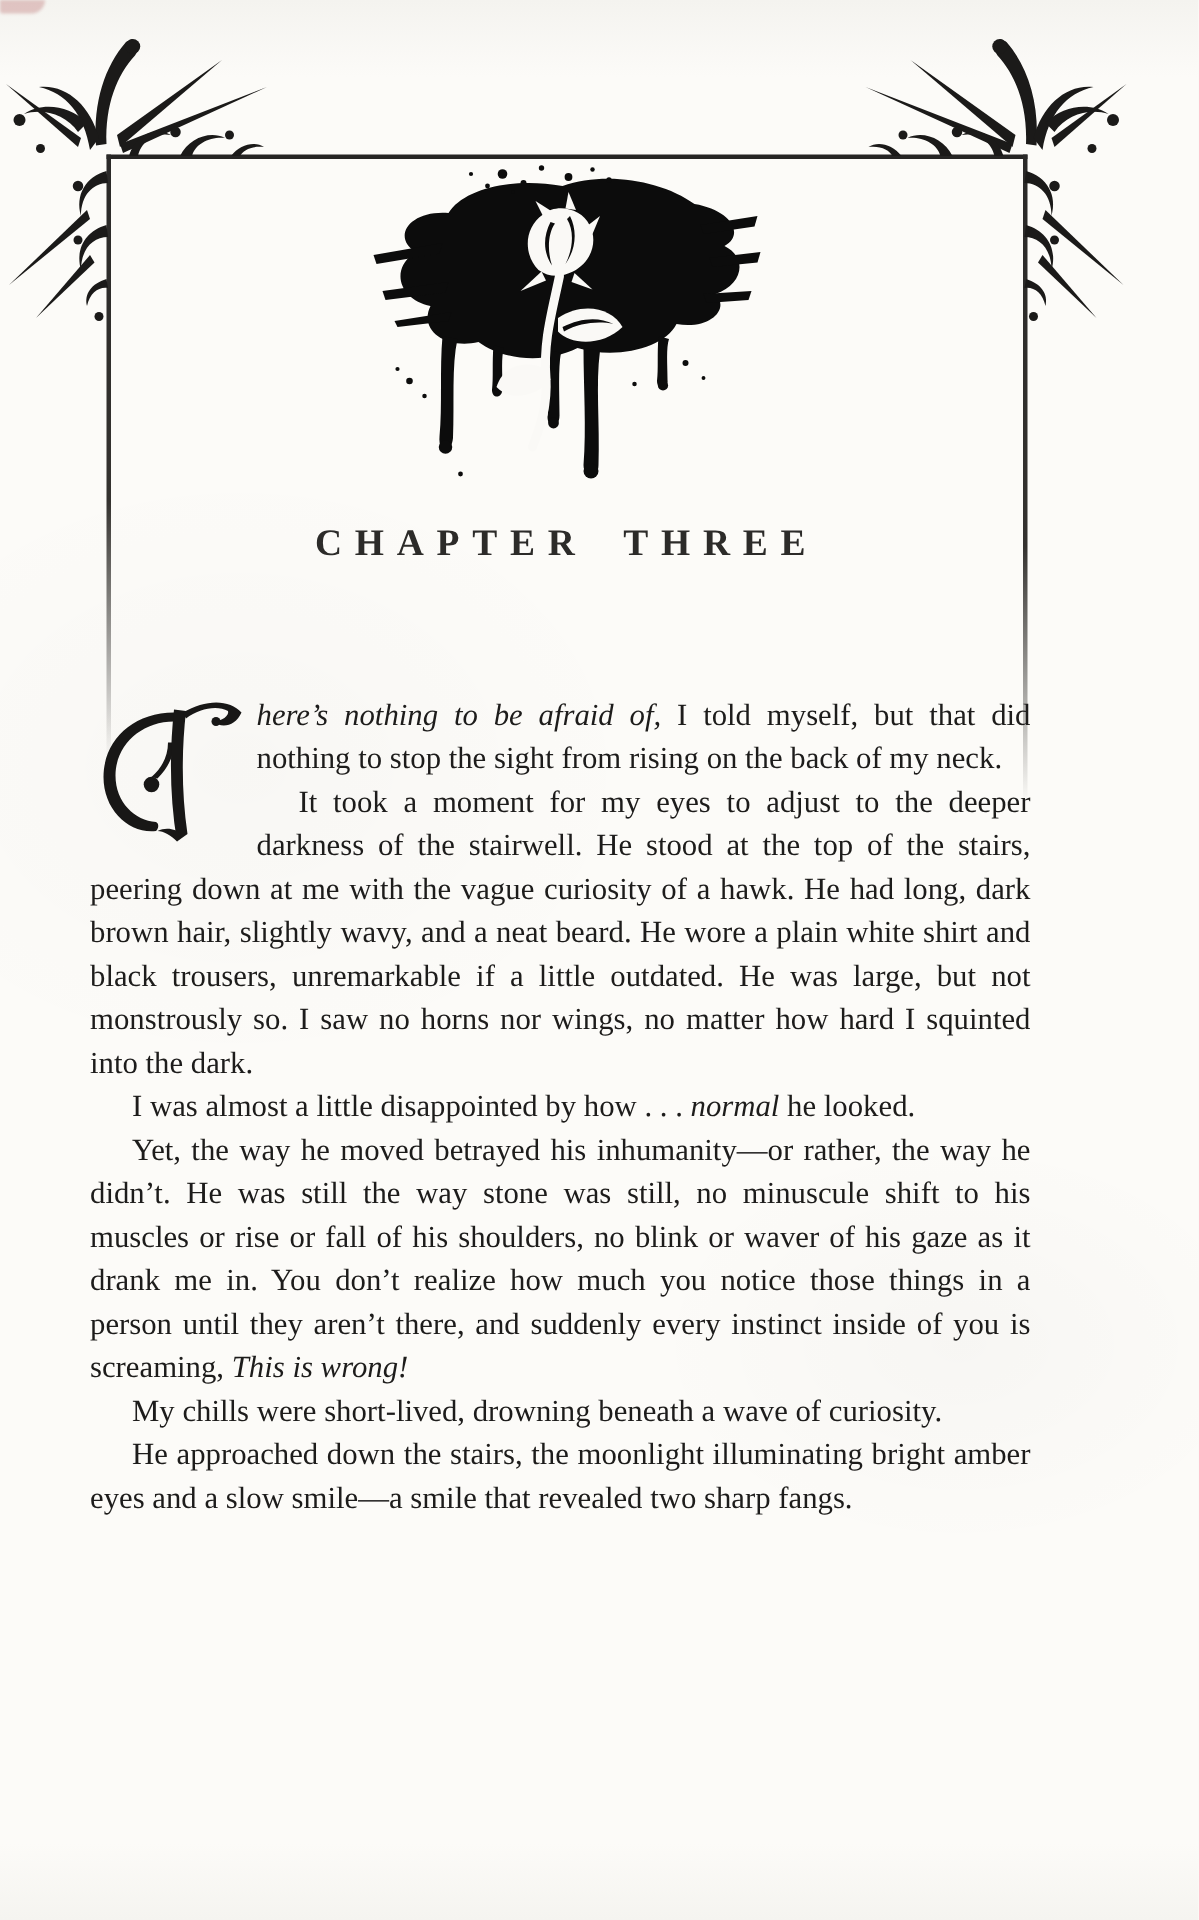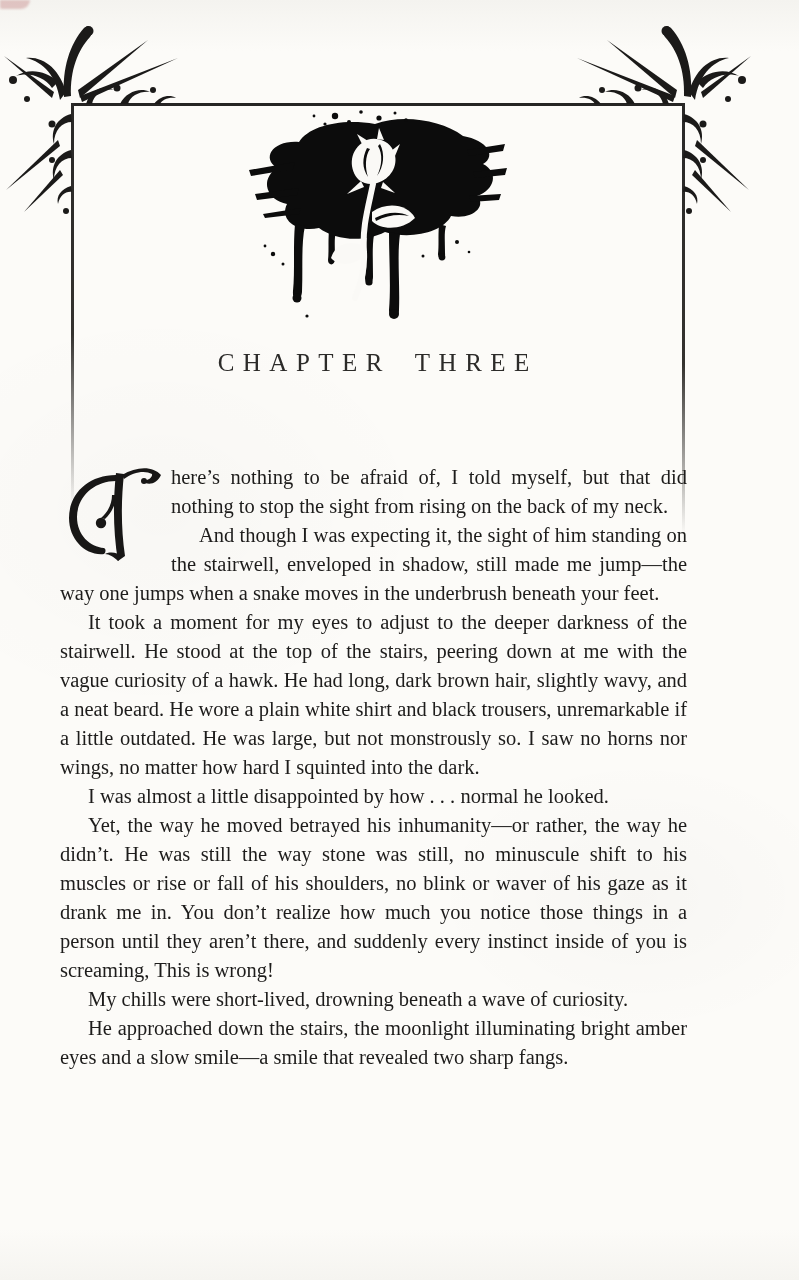--- a/index.html
+++ b/index.html
@@ -28,32 +28,32 @@
     background:linear-gradient(#2a2928 0%, #34322f 58%, rgba(60,58,55,0) 96%);}
   
   .flourish{position:absolute;top:12px;width:200px;height:210px;}
   .flourish.left{left:0;}
   .flourish.right{left:555px;transform:scaleX(-1);}
   
   .emblem{position:absolute;left:243px;top:106px;width:266px;height:225px;}
   
   h1.chapter{
     position:absolute;left:60px;top:349px;width:627px;margin:0;
-    text-align:center;font-size:25px;font-weight:normal;
+    text-align:center;font-size:25px;font-weight:bold;
     letter-spacing:.34em;word-spacing:.38em;color:#2c2b29;
     text-indent:.34em; 
   }
   
   .body-text{
     position:absolute;left:60px;top:463px;width:627px;
     font-size:20.5px;line-height:29px;color:#1d1c1b;text-align:justify;
   }
   .body-text p{margin:0;text-indent:28px;}
   .body-text p.no-indent{text-indent:0;}
-  .ital{}
+  .ital{font-style:italic;}
   .dropcap{float:left;width:104px;height:86px;margin:2px 7px 0 0;}
   .dropcap svg{width:104px;height:102px;display:block;overflow:visible;}
   .hidden-defs{position:absolute;width:0;height:0;overflow:hidden;}
 </style>
 </head>
 <body>
 
 <div class="page">
 
   <svg class="hidden-defs" aria-hidden="true">
@@ -164,21 +164,20 @@
           <path d="M56,8 C53,36 53,66 58,96 L65,91 C61,64 61,36 64,9 Z"></path>
           <path d="M58,96 C54,92 49,89 45,89 C51,86 58,88 61,91 Z"></path>
 
           <path d="M62,10 C77,1 93,1 101,10 C97,19 88,21 82,16 C88,16 93,12 92,9 C85,5 73,7 64,14 Z"></path>
           <circle cx="84" cy="16" r="3"></circle>
         </g>
       </svg>
     </span>
 
   <p class="no-indent"><span class="ital">here’s nothing to be afraid of, </span><span>I told myself, but that did nothing to stop the sight from rising on the back of my neck.</span></p>
-      <p><span>And though I was expecting it, the sight of him standing on the stairwell, enveloped in shadow, still made me jump—the way one jumps when a snake moves in the underbrush beneath your feet.</span></p>
       <p><span>It took a moment for my eyes to adjust to the deeper darkness of the stairwell. He stood at the top of the stairs, peering down at me with the vague curiosity of a hawk. He had long, dark brown hair, slightly wavy, and a neat beard. He wore a plain white shirt and black trousers, unremarkable if a little outdated. He was large, but not monstrously so. I saw no horns nor wings, no matter how hard I squinted into the dark.</span></p>
       <p><span>I was almost a little disappointed by how . . . </span><span class="ital">normal</span><span> he looked.</span></p>
       <p><span>Yet, the way he moved betrayed his inhumanity—or rather, the way he didn’t. He was still the way stone was still, no minuscule shift to his muscles or rise or fall of his shoulders, no blink or waver of his gaze as it drank me in. You don’t realize how much you notice those things in a person until they aren’t there, and suddenly every instinct inside of you is screaming, </span><span class="ital">This is wrong!</span></p>
       <p><span>My chills were short-lived, drowning beneath a wave of curiosity.</span></p>
       <p><span>He approached down the stairs, the moonlight illuminating bright amber eyes and a slow smile—a smile that revealed two sharp fangs.</span></p>
     </div>
 
 </div>
 
 </body></html>

